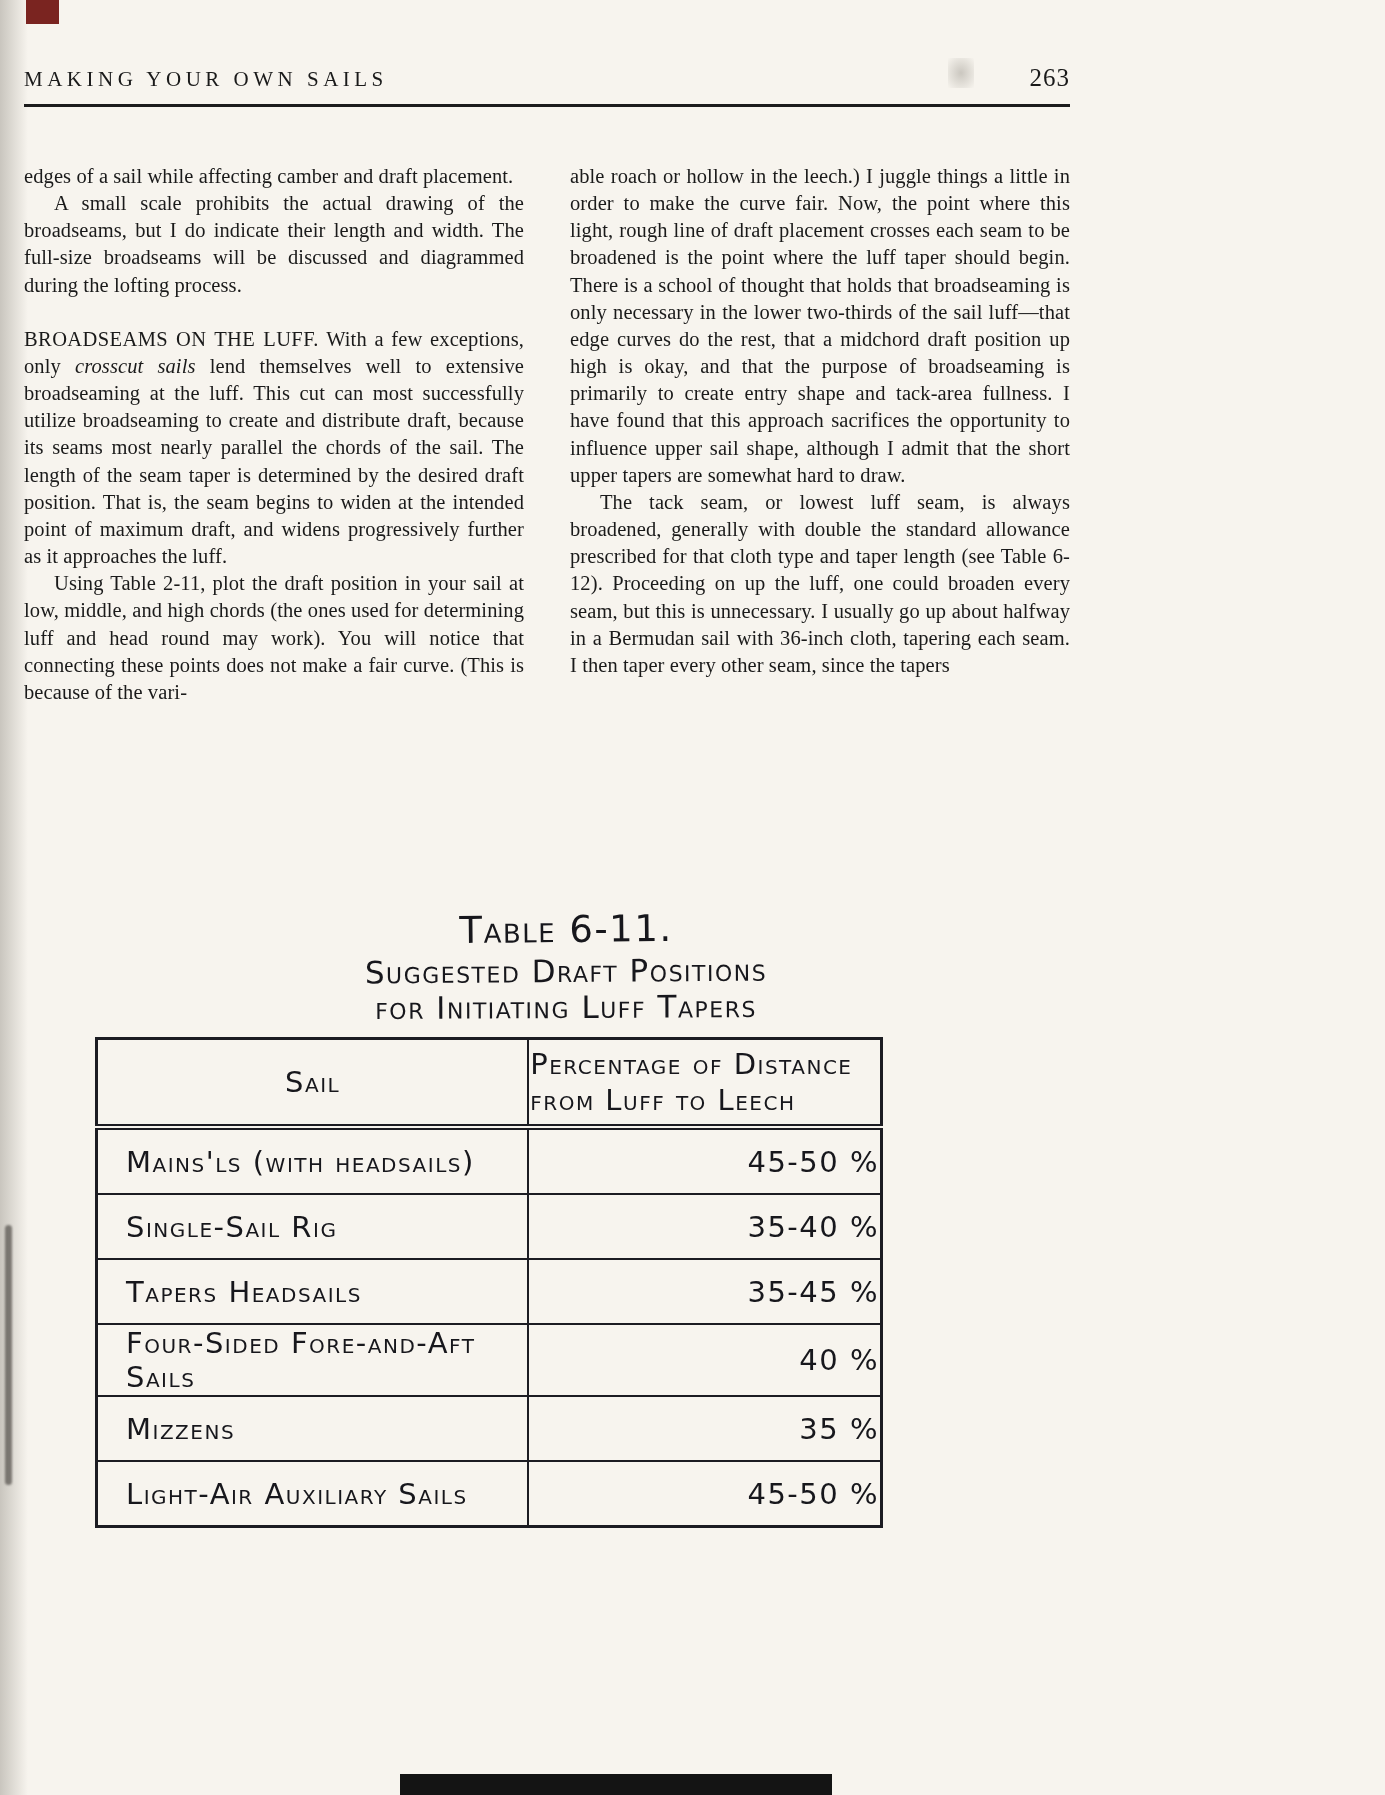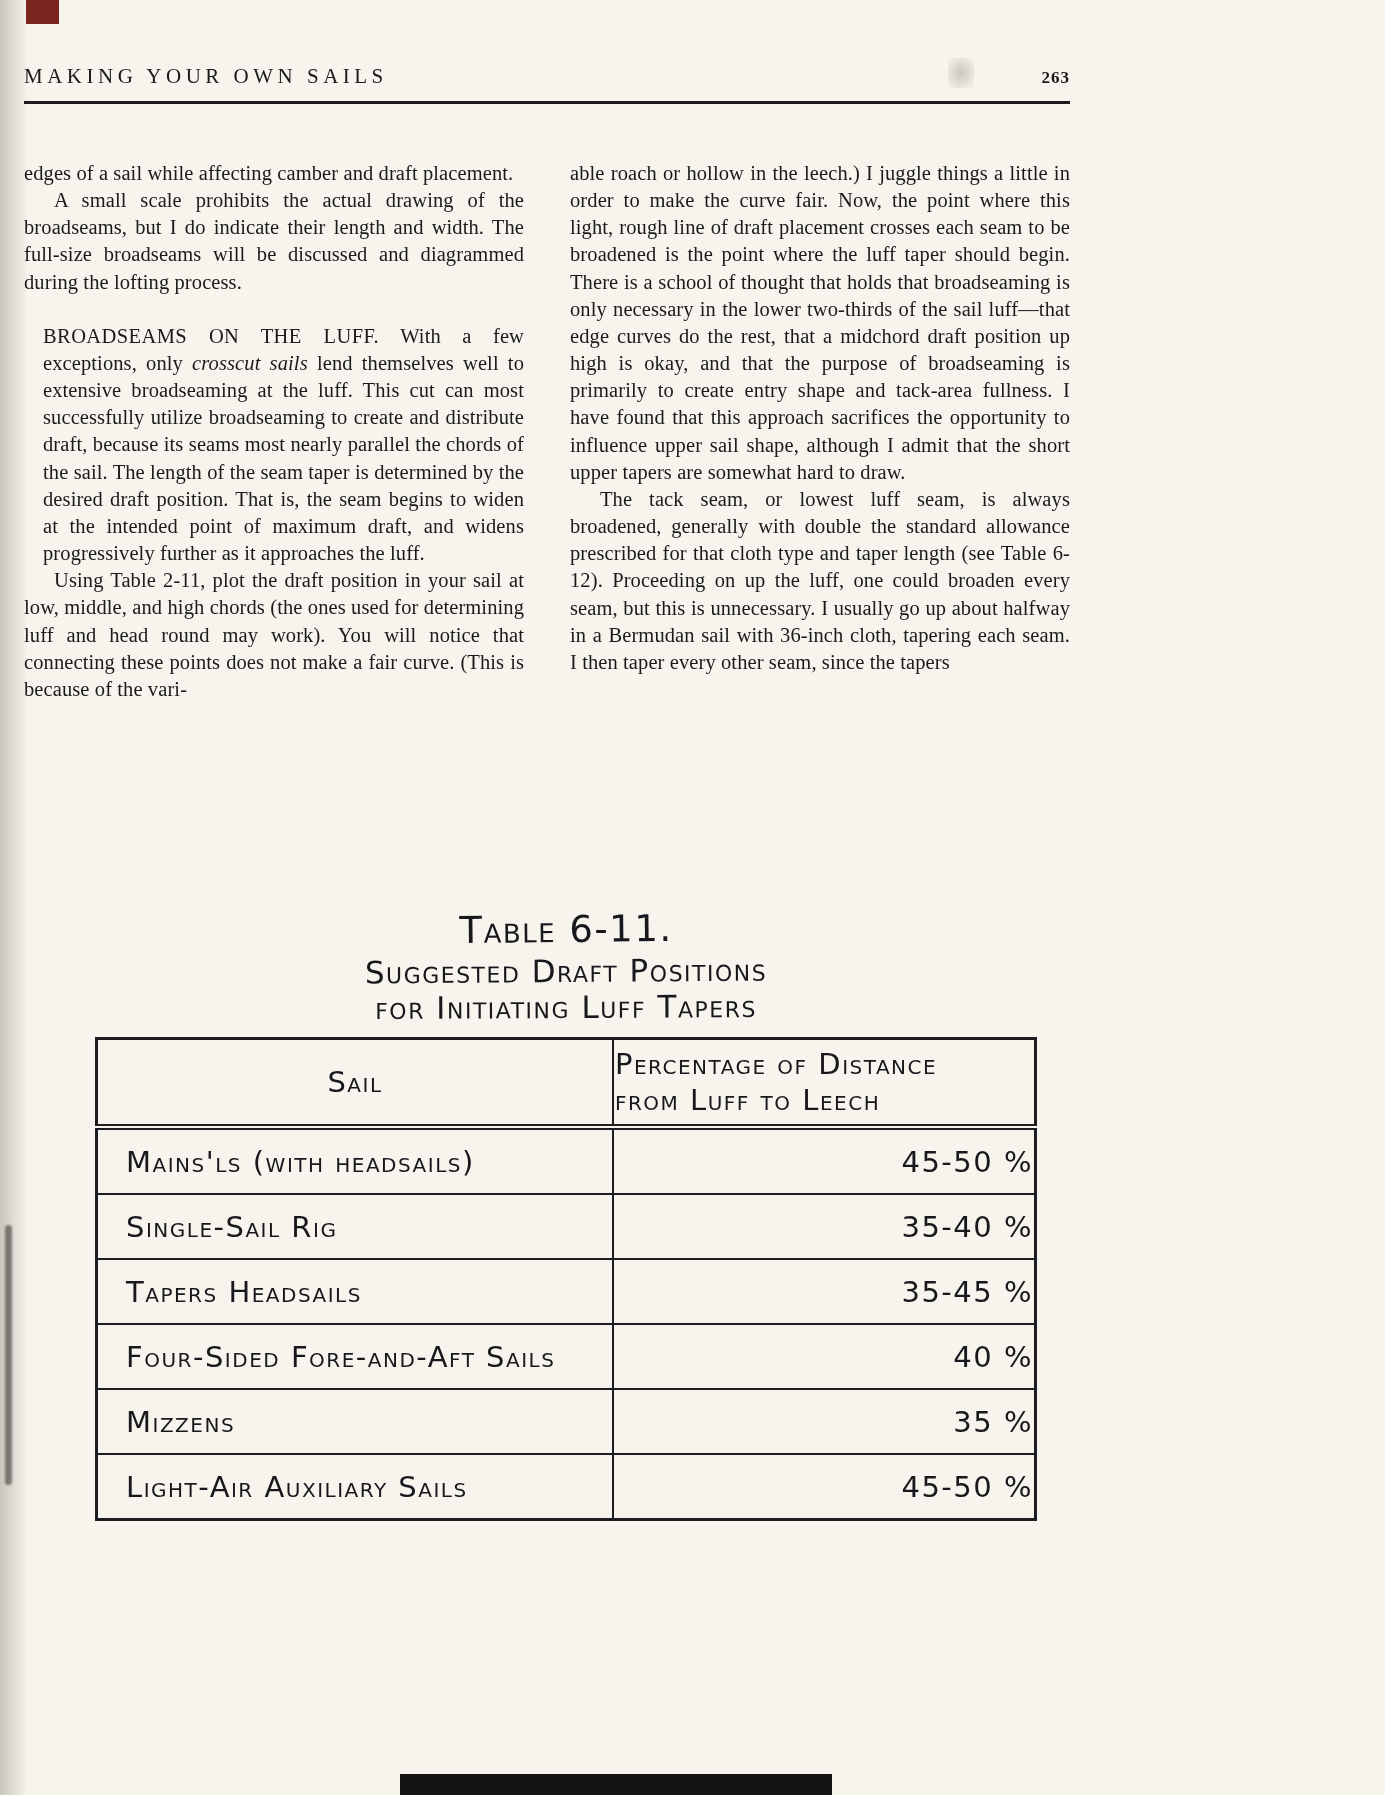--- a/index.html
+++ b/index.html
@@ -42,55 +42,55 @@
 
   .page-header {
     display:flex; justify-content:space-between; align-items:baseline;
     padding-top:64px; padding-bottom:12px;
     border-bottom:3px solid #1c1c1c;
   }
   .header-title {
     font-size:21px; letter-spacing:4.5px; font-weight:normal;
   }
   .page-number {
-    font-size:17px; font-weight:bold; letter-spacing:1px;
+    font-size:25px; font-weight:normal; letter-spacing:1px;
   }
 
   .columns {
     display:flex; gap:46px; margin-top:56px;
   }
   .col {
     width:500px;
     font-size:20.5px;
     line-height:1.325;
     text-align:justify;
     letter-spacing:0.1px;
   }
   .col p { margin:0; }
   .col p.indent { text-indent:30px; }
-  .col p.space-before { margin-top:27px;margin-left:19px; }
+  .col p.space-before { margin-top:27px; }
   .runin { letter-spacing:0.4px; }
   em { font-style:italic; }
 
   
   .table-section {
     position:absolute; left:95px; top:908px; width:942px;
   }
   .hand {
     font-family:"DejaVu Sans", sans-serif;
     font-variant:small-caps;
     letter-spacing:1.5px;
     color:#17171c;
   }
   .tbl-title   { text-align:center; font-size:37px; transform:rotate(-0.6deg); }
   .tbl-sub1    { text-align:center; font-size:31px; margin-top:2px; transform:rotate(-0.4deg); }
   .tbl-sub2    { text-align:center; font-size:31px; margin-top:0px; margin-bottom:12px; transform:rotate(-0.3deg); }
 
   table.draft-table {
-    width:942px;
+    width:788px;
     border-collapse:collapse;
     border:3px solid #1c1c22;
     background:transparent;
   }
   table.draft-table th {
     border-bottom:6px double #1c1c22;
     height:82px;
     font-weight:normal;
     font-size:29px;
     vertical-align:middle;

